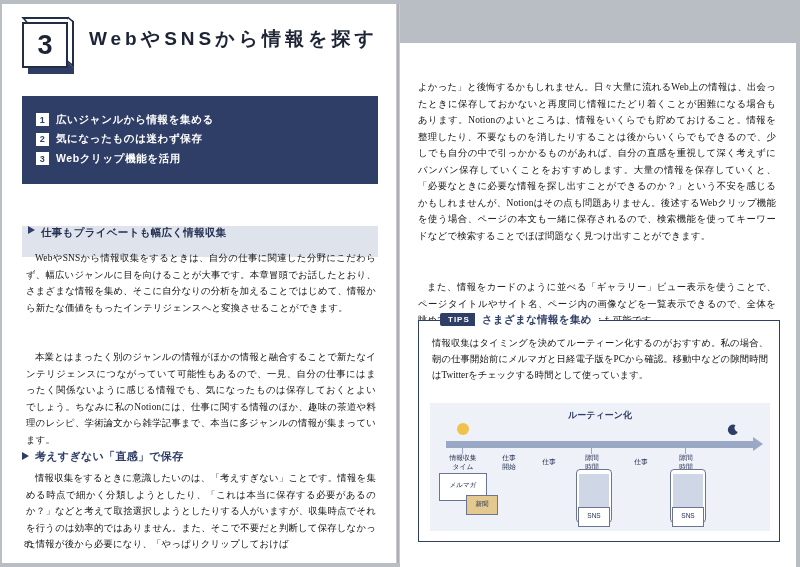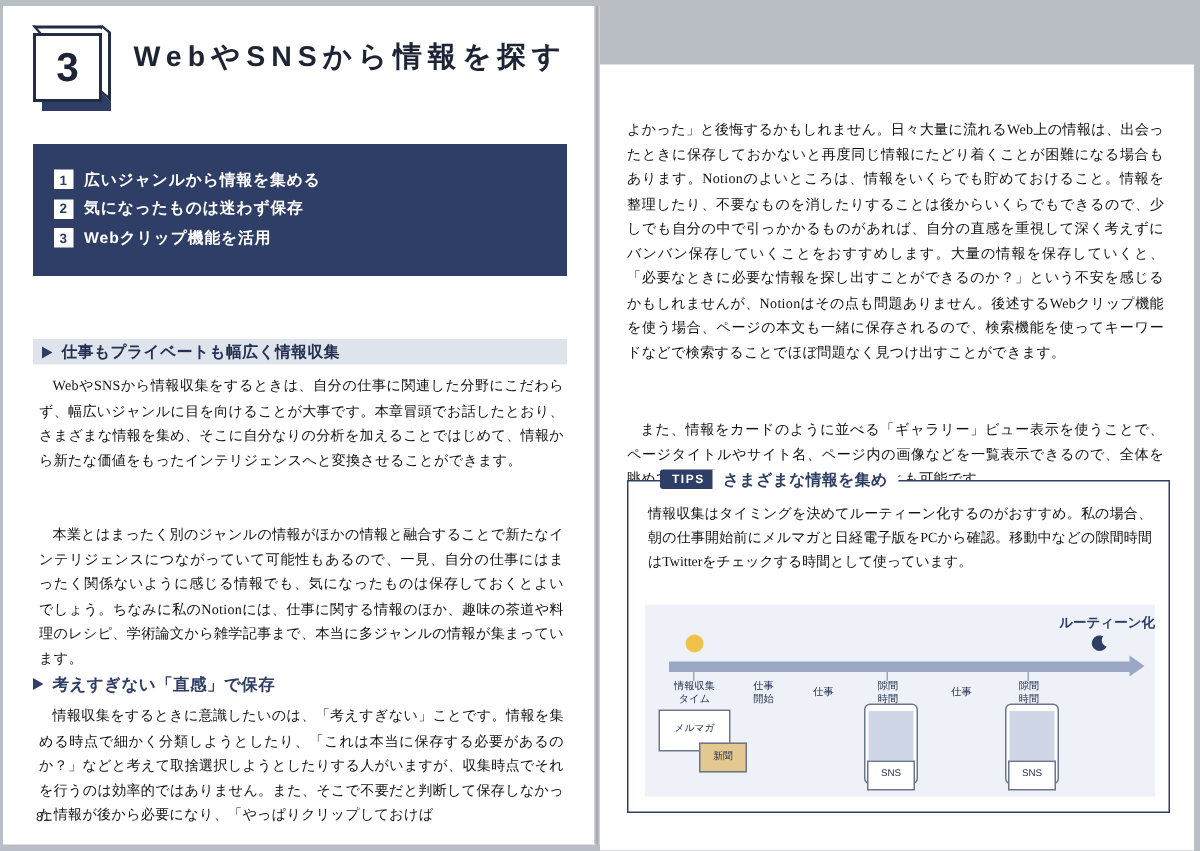--- a/index.html
+++ b/index.html
@@ -77,23 +77,23 @@
     margin:5.5px 0;
   }
   .navy-item .n{
     display:inline-flex;align-items:center;justify-content:center;
     width:13px;height:13px;background:#fff;color:#2f3e66;
     font-size:9px;font-weight:bold;margin-right:7px;flex:0 0 auto;
     font-family:"Liberation Sans","DejaVu Sans",sans-serif;
   }
   
   .sec-head{
-    position:absolute;left:20px;width:356px;height:17px;
+    position:absolute;left:20px;width:356px;height:31px;
     background:#dfe3ec;
-    display:flex;align-items:center;
+    display:flex;align-items:flex-start;
     font-family:"Liberation Sans","DejaVu Sans",sans-serif;
     font-size:10.5px;font-weight:bold;color:#243152;
     padding-left:6px;box-sizing:border-box;letter-spacing:0.3px;
   }
   .sec-head .tri{
     width:0;height:0;border-left:7px solid #2f3e66;
     border-top:4.5px solid transparent;border-bottom:4.5px solid transparent;
     margin-right:6px;
   }
   .sec-head2{
@@ -146,21 +146,21 @@
   .tips-body{
     position:absolute;left:13px;top:14px;width:336px;
     font-family:"Liberation Serif","DejaVu Serif",serif;
     font-size:9.3px;line-height:16px;color:#111;text-align:justify;
   }
   .tips-fig{
     position:absolute;left:11px;top:82px;width:340px;height:128px;
     background:#eef1f7;
   }
   .fig-title{
-    position:absolute;left:0;top:6px;width:340px;text-align:right;
+    position:absolute;left:0;top:6px;width:340px;text-align:center;
     font-family:Liberation Mono, monospace;
     font-size:9px;font-weight:bold;color:#2f3e66;
   }
   .fig-arrow{
     position:absolute;left:16px;top:38px;width:308px;height:7px;
     background:#9aa8c6;
   }
   .fig-arrow:after{
     content:"";position:absolute;right:-9px;top:-4px;
     width:0;height:0;border-left:10px solid #9aa8c6;

